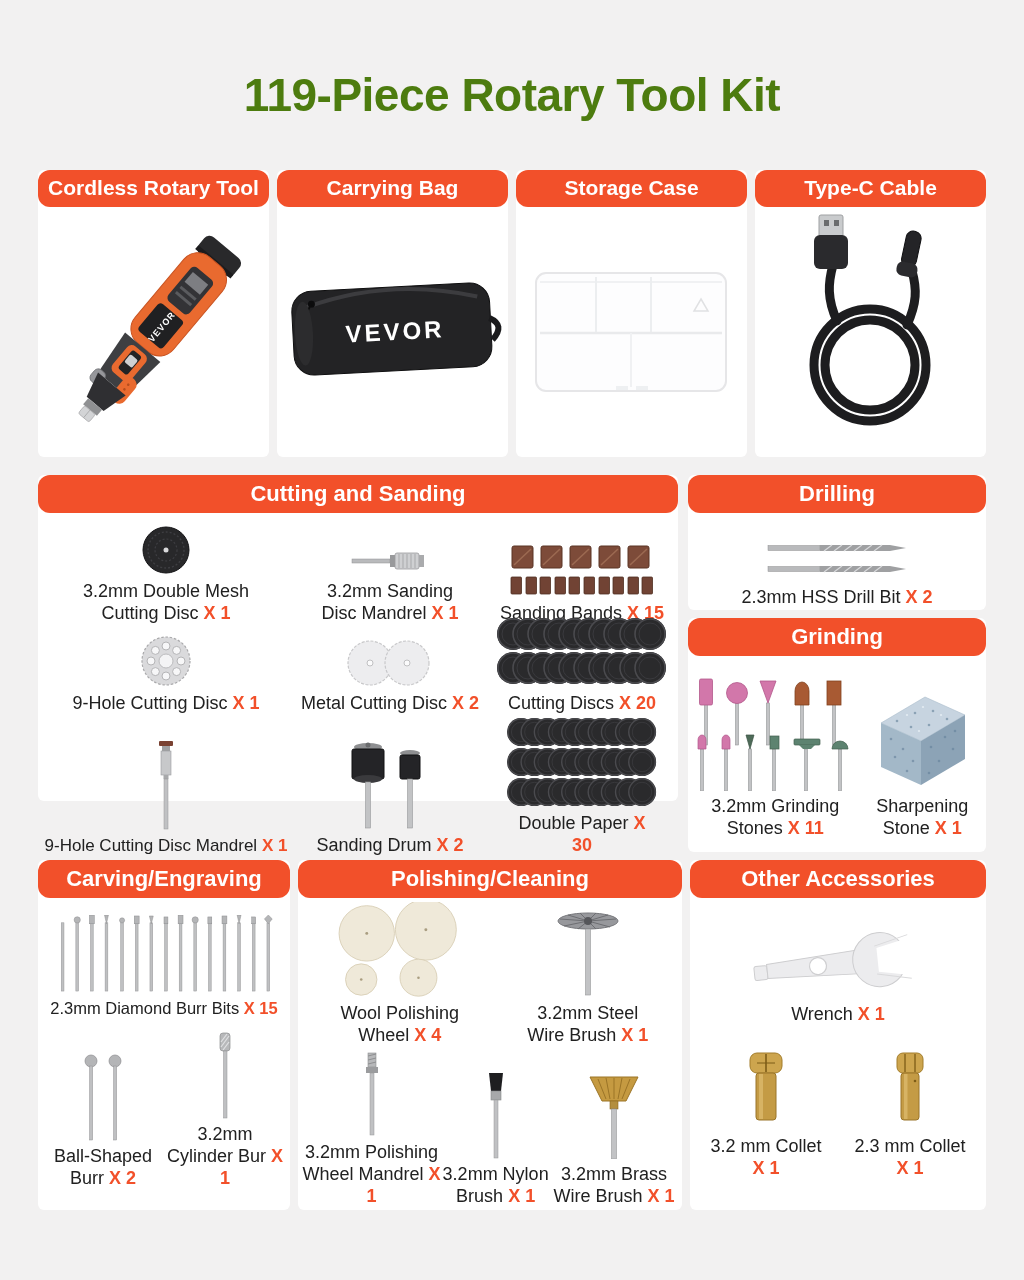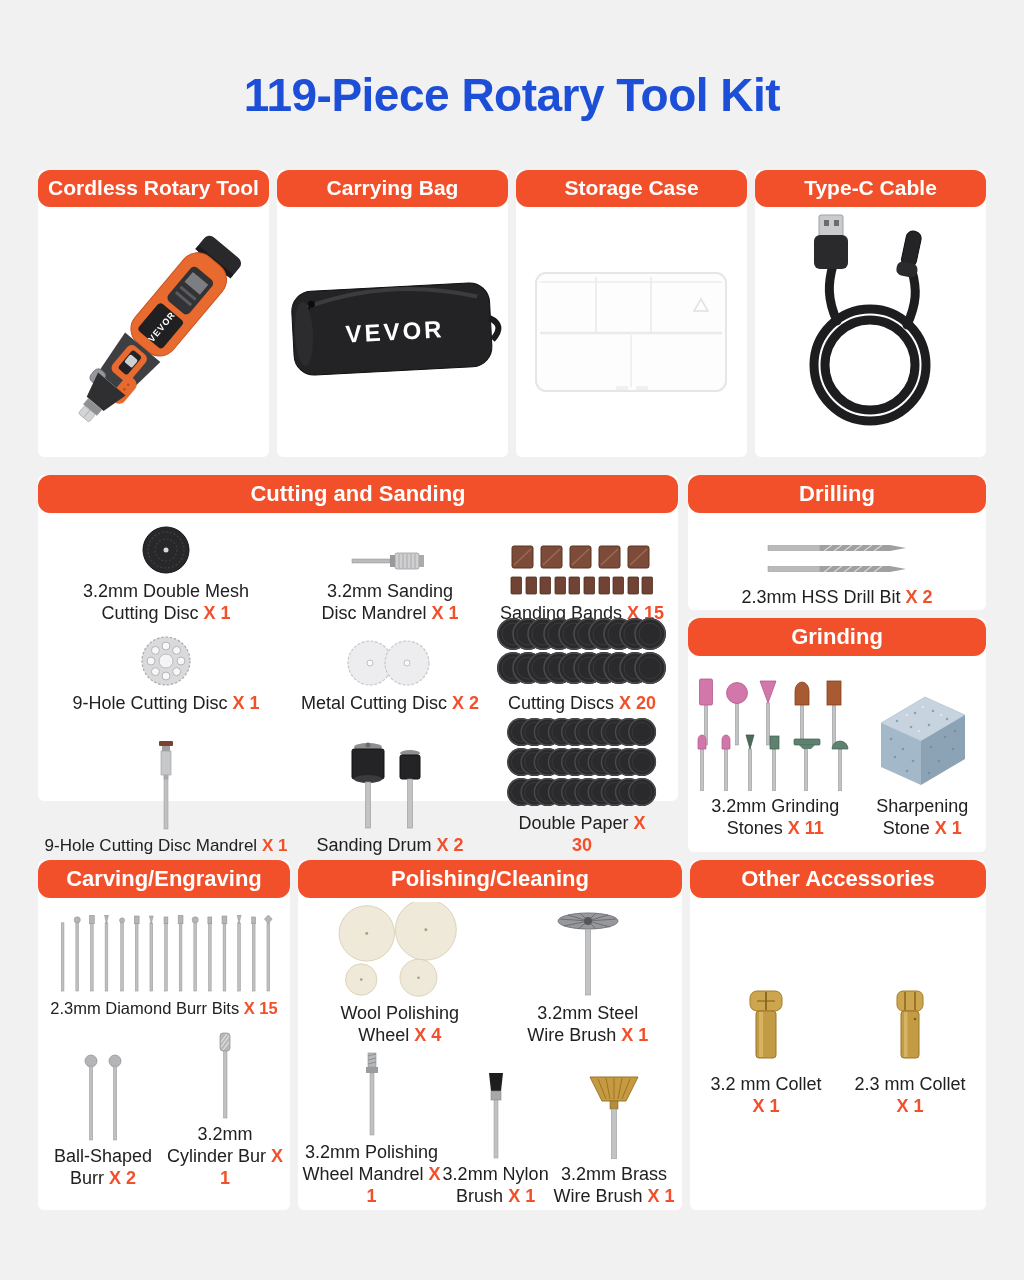--- a/index.html
+++ b/index.html
@@ -11,21 +11,21 @@
     color: #212121;
     overflow: hidden;
   }
   .page { width: 1024px; height: 1280px; padding: 0 38px; }
 
   .title {
     padding-top: 68px;
     text-align: center;
     font-size: 46px;
     font-weight: 700;
-    color: #1d4ed8;
+    color: #4d7c0f;
     letter-spacing: -0.5px;
   }
 
   .card { background: #fff; border-radius: 6px; }
   .card-header {
     background: #F2502A;
     border-radius: 12px;
     color: #fff;
     font-weight: 700;
     text-align: center;
@@ -639,20 +639,37 @@
             </div>
             <div class="item-label" style="max-width:140px"><span class="nm">3.2mm Brass Wire Brush</span> <span class="ct">X 1</span></div>
           </div>
         </div>
       </div>
     </div>
 
     <div class="card section bot-card">
       <div class="card-header">Other Accessories</div>
       <div class="bot-body">
+        <div class="item">
+          <div class="item-img" style="height:76px">
+            <svg width="180" height="74" viewBox="0 0 180 74">
+              <g transform="rotate(-6 90 40)">
+                <rect x="6" y="33" width="13" height="14" rx="2" fill="#ececee" stroke="#cdcdcf" stroke-width="1"></rect>
+                <polygon points="19,32 112,27 112,51 19,46" fill="#ececee" stroke="#cdcdcf" stroke-width="1"></polygon>
+                <circle cx="132" cy="39" r="27" fill="#ececee" stroke="#cdcdcf" stroke-width="1"></circle>
+                <circle cx="70" cy="39" r="8.5" fill="#ffffff" stroke="#cfcfd1" stroke-width="1.2"></circle>
+                <polygon points="130,27 178,17 178,61 130,51" fill="#ffffff"></polygon>
+                <circle cx="141" cy="39" r="7" fill="#ffffff"></circle>
+                <line x1="128" y1="25" x2="162" y2="17" stroke="#d9d9db" stroke-width="1"></line>
+                <line x1="128" y1="53" x2="162" y2="61" stroke="#d9d9db" stroke-width="1"></line>
+              </g>
+            </svg>
+          </div>
+          <div class="item-label"><span class="nm">Wrench</span> <span class="ct">X 1</span></div>
+        </div>
         <div class="row2 cols2">
           <div class="item">
             <div class="item-img" style="height:84px">
               <svg width="48" height="80" viewBox="0 0 48 80">
                 <rect x="8" y="2" width="32" height="20" rx="7" fill="#cda54e" stroke="#a37d2b" stroke-width="1"></rect>
                 <line x1="24" y1="3" x2="24" y2="21" stroke="#7d5c17" stroke-width="1.6"></line>
                 <line x1="15" y1="12" x2="33" y2="12" stroke="#7d5c17" stroke-width="1"></line>
                 <rect x="14" y="22" width="20" height="47" rx="3" fill="#c49b45" stroke="#9a752a" stroke-width="1"></rect>
                 <rect x="17" y="23" width="4" height="45" fill="#e0bd72" opacity="0.7"></rect>
               </svg>

